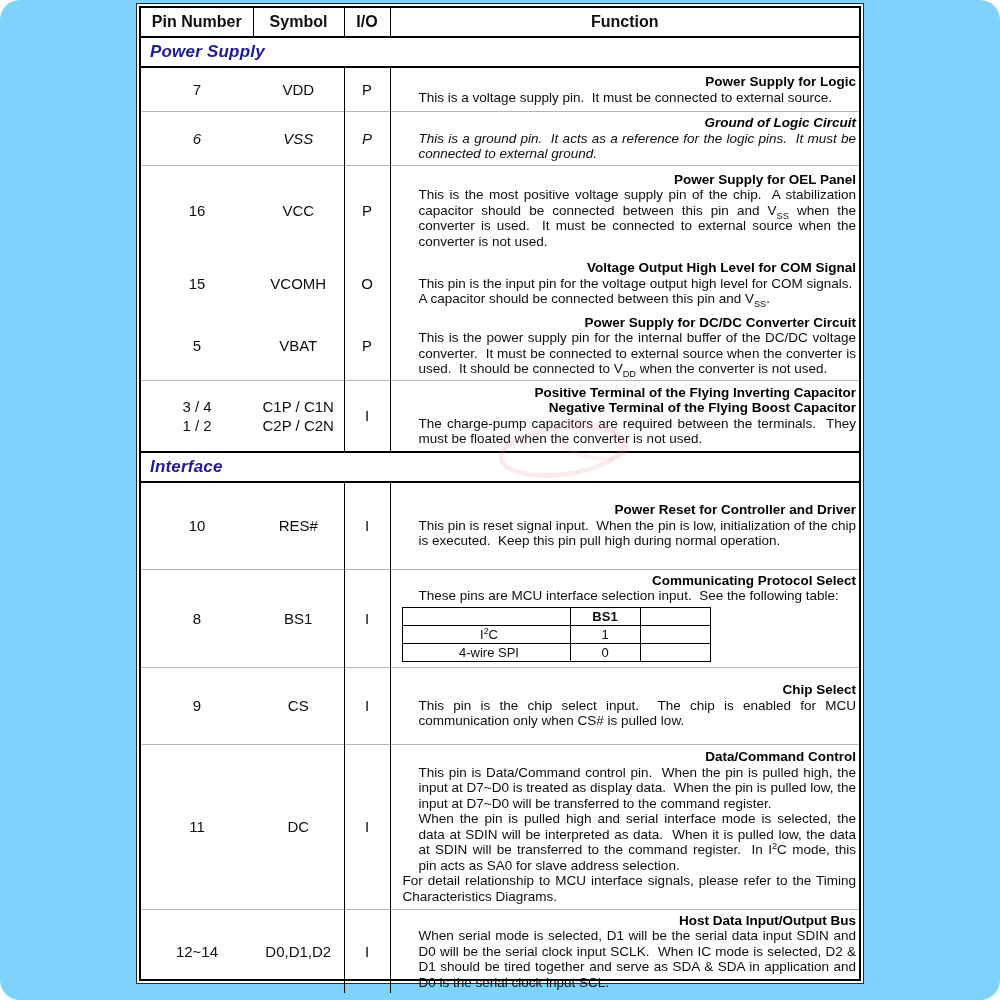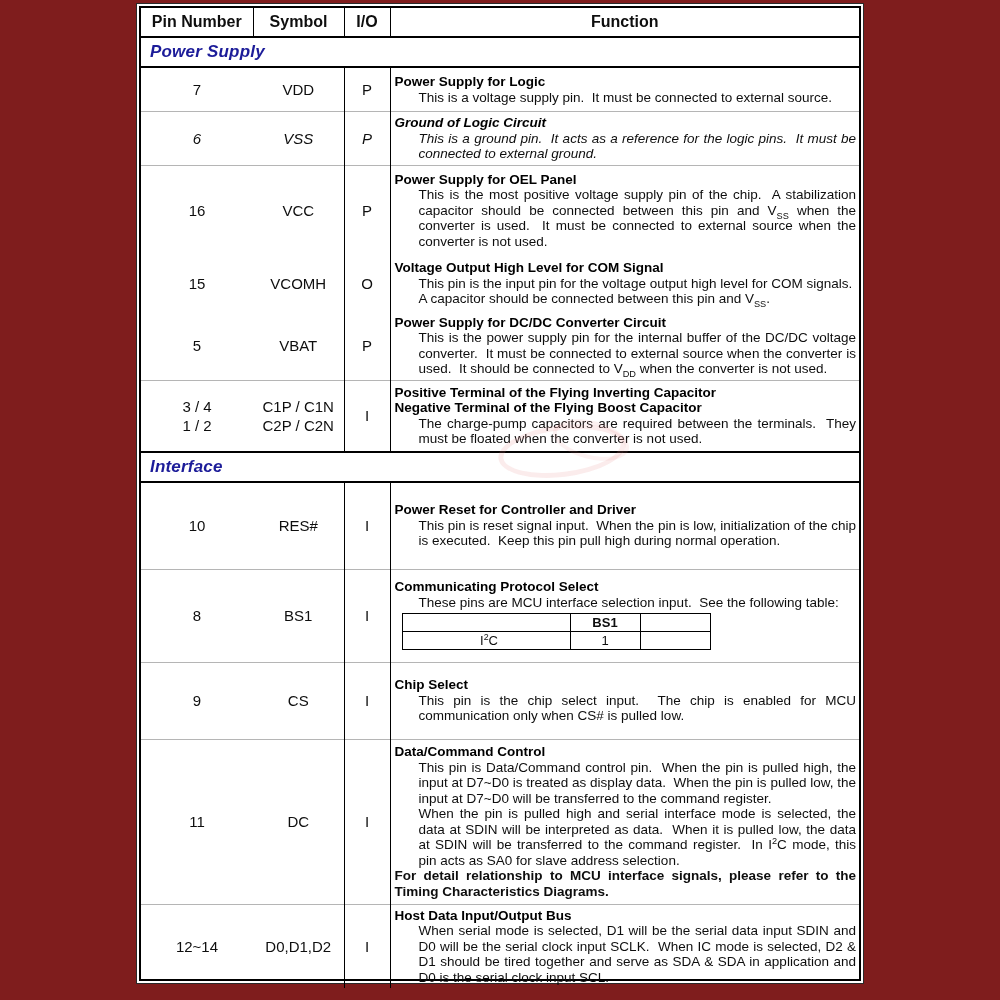--- a/index.html
+++ b/index.html
@@ -4,21 +4,21 @@
 <style>
   :root{
     --accent-navy:#1c1c99; --border-black:#000000; --grid-gray:#b5b5b5; --watermark-pink:#e98a8a;
   }
   html,body{margin:0;padding:0;}
   body{
     width:1000px;height:1000px;background:#ffffff;position:relative;
     font-family:"Liberation Sans","DejaVu Sans",sans-serif;color:#0e0e0e;
     -webkit-font-smoothing:antialiased;
   }
-  .page{position:absolute;inset:0;background:#7f1d1d;overflow:hidden;}
+  .page{position:absolute;inset:0;background:#7dd3fc;overflow:hidden;border-radius:20px;}
   .tbl-outer{
     position:absolute;left:136px;top:3px;width:728px;height:981px;
     border:1px solid #2a2a2a;padding:2px;box-sizing:border-box;background:#fff;
   }
   .tbl-inner{border:2px solid var(--border-black);box-sizing:border-box;width:100%;height:100%;}
   table.main{width:100%;height:100%;border-collapse:collapse;table-layout:fixed;}
   table.main th{
     font-size:16px;font-weight:bold;text-align:center;vertical-align:middle;
     border-bottom:2px solid var(--border-black);height:28px;padding:0;
   }
@@ -27,23 +27,23 @@
     border-top:2px solid var(--border-black);border-bottom:2px solid var(--border-black);
     height:26px;padding:1px 0 1px 9px;vertical-align:middle;
   }
   .section-title{
     color:var(--accent-navy);font-weight:bold;font-style:italic;font-size:17px;letter-spacing:.2px;
   }
   td.cell{vertical-align:middle;padding:0;}
   td.c-center{text-align:center;font-size:15px;line-height:19px;}
   td.c-fn{text-align:left;padding:3px 3px 3px 4px;}
   tr.cont td{border-top:1px solid var(--grid-gray);}
-  .fn-title{font-weight:bold;font-size:13.5px;line-height:15.5px;color:#000;}
+  .fn-title{font-weight:bold;font-size:13.5px;line-height:15.5px;color:#000;text-align:right;}
   .fn-body{margin-left:24px;font-size:13.5px;line-height:15.5px;text-align:justify;}
-  .fn-body.noindent{margin-left:0;font-weight:bold;}
+  .fn-body.noindent{margin-left:8px;}
   sub,sup{font-size:68%;line-height:0;}
   
   .r-vdd  td{height:37px;}
   .r-vss  td{height:46px;font-style:italic;}
   .r-vcc  td{height:84px;}
   .r-vcomh td{height:50px;}
   .r-vbat td{height:60px;}
   .r-caps td{height:64px;}
   .r-res  td{height:80px;}
   .r-bs1  td{height:86px;}
@@ -189,20 +189,25 @@
                     <tr>
                 <td class="i-label"></td>
                 <td class="i-head">BS1</td>
                 <td class="i-val"></td>
               </tr>
               <tr>
                 <td class="i-label">I<sup>2</sup>C</td>
                 <td class="i-val">1</td>
                 <td class="i-val"></td>
               </tr>
+              <tr class="inner-sep">
+                <td class="i-label">4-wire SPI</td>
+                <td class="i-val">0</td>
+                <td class="i-val"></td>
+              </tr>
             </tbody>
                 </table>
           </td>
         </tr>
 
         <tr class="r-cs cont">
           <td class="cell c-center">9</td>
           <td class="cell c-center vline">CS</td>
           <td class="cell c-center vline">I</td>
           <td class="cell c-fn vline">

